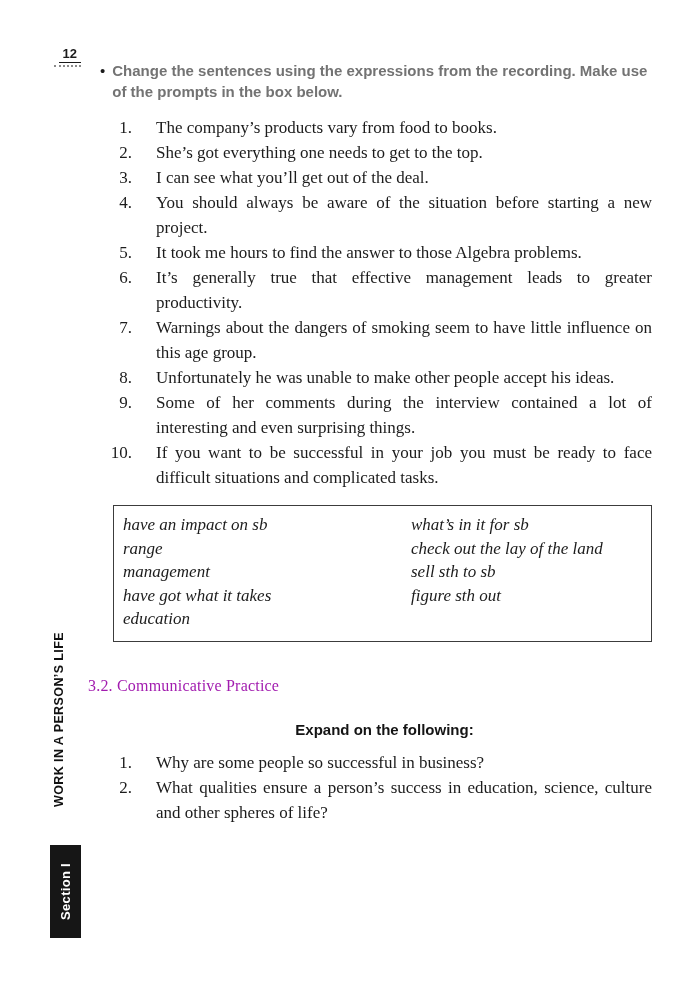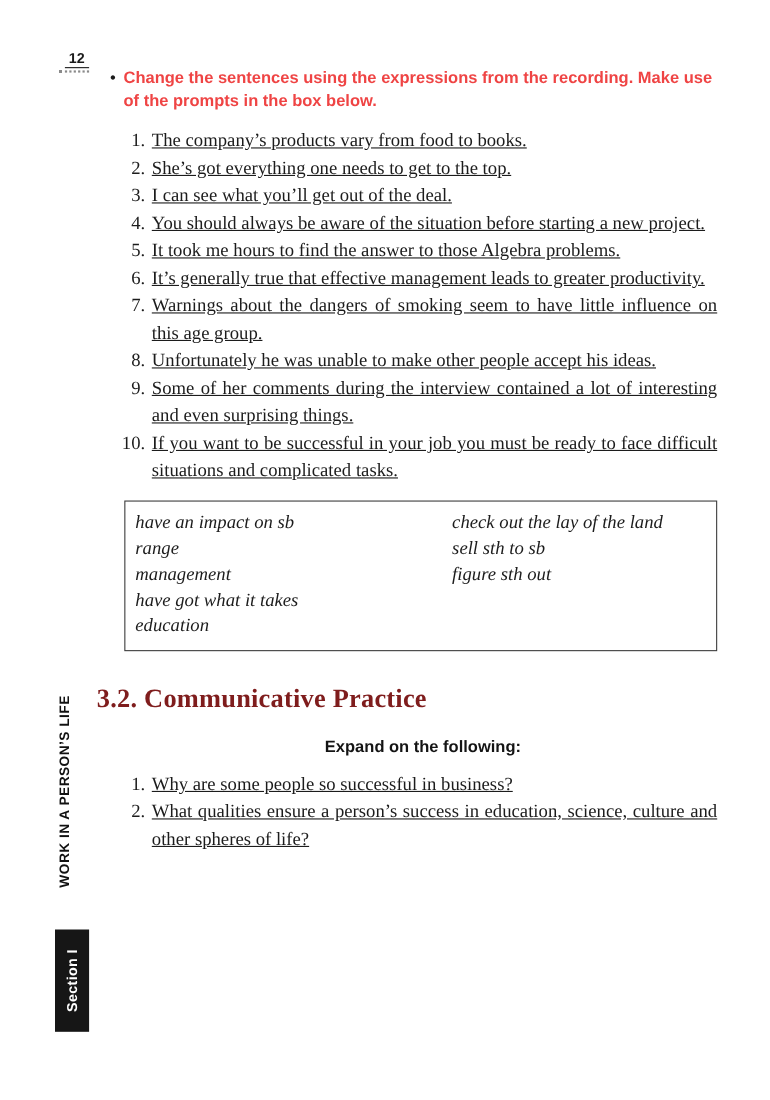--- a/index.html
+++ b/index.html
@@ -49,48 +49,48 @@
   .content { position:absolute; left:100px; top:60px; width:552px; }
 
   .exercise-head { display:flex; }
   .bullet {
     font-family:"Liberation Sans", sans-serif;
     font-size:15px; line-height:21px; margin-right:7px;
   }
   .instruction {
     font-family:"Liberation Sans", sans-serif;
     font-weight:bold; font-size:15px; line-height:21px;
-    color:#ef4444;
+    color:#737373;
     flex:1;
   }
 
   .list { margin-top:13px; font-size:17px; line-height:25px; color:#1c1c1c; }
   .row { display:flex; }
   .num { flex:0 0 32px; text-align:right; }
-  .s-text { flex:1; margin-left:6px; text-align:justify;text-decoration:underline; }
+  .s-text { flex:1; margin-left:24px; text-align:justify; }
 
   .prompt-box {
     margin:15px 0 12px 13px;
     width:539px;
     border:1.5px solid #3c3c3c;
     padding:7px 4px 10px 9px;
     display:flex;
     font-style:italic;
     font-size:17px; line-height:23.6px;
     color:#1c1c1c;
   }
   .col-left { width:288px; }
   .col-right { flex:1; }
   .prompt-box div[data-item] { white-space:nowrap; }
 
   .section-heading {
     font-family:"Liberation Serif", serif;
-    font-weight:bold; font-size:24px; line-height:24px;
+    font-weight:normal; font-size:16px; line-height:24px;
     letter-spacing:0.2px;
-    color:#7f1d1d;
+    color:#a21caf;
     margin:32px 0 0 -12px;
   }
   .expand {
     font-family:"Liberation Sans", sans-serif;
     font-weight:bold; font-size:15px; line-height:18px;
     color:#141414;
     margin:23px 0 0 17px;
     text-align:center;
   }
   .questions { margin-top:11px; }
@@ -179,20 +179,21 @@
           <div data-item=".">range</div>
 
           <div data-item=".">management</div>
 
           <div data-item=".">have got what it takes</div>
 
           <div data-item=".">education</div>
         </div>
       <div class="col-right">
 
+          <div data-item=".">what’s in it for sb</div>
 
           <div data-item=".">check out the lay of the land</div>
 
           <div data-item=".">sell sth to sb</div>
 
 
           <div data-item=".">figure sth out</div>
         </div>
     </div>
 

